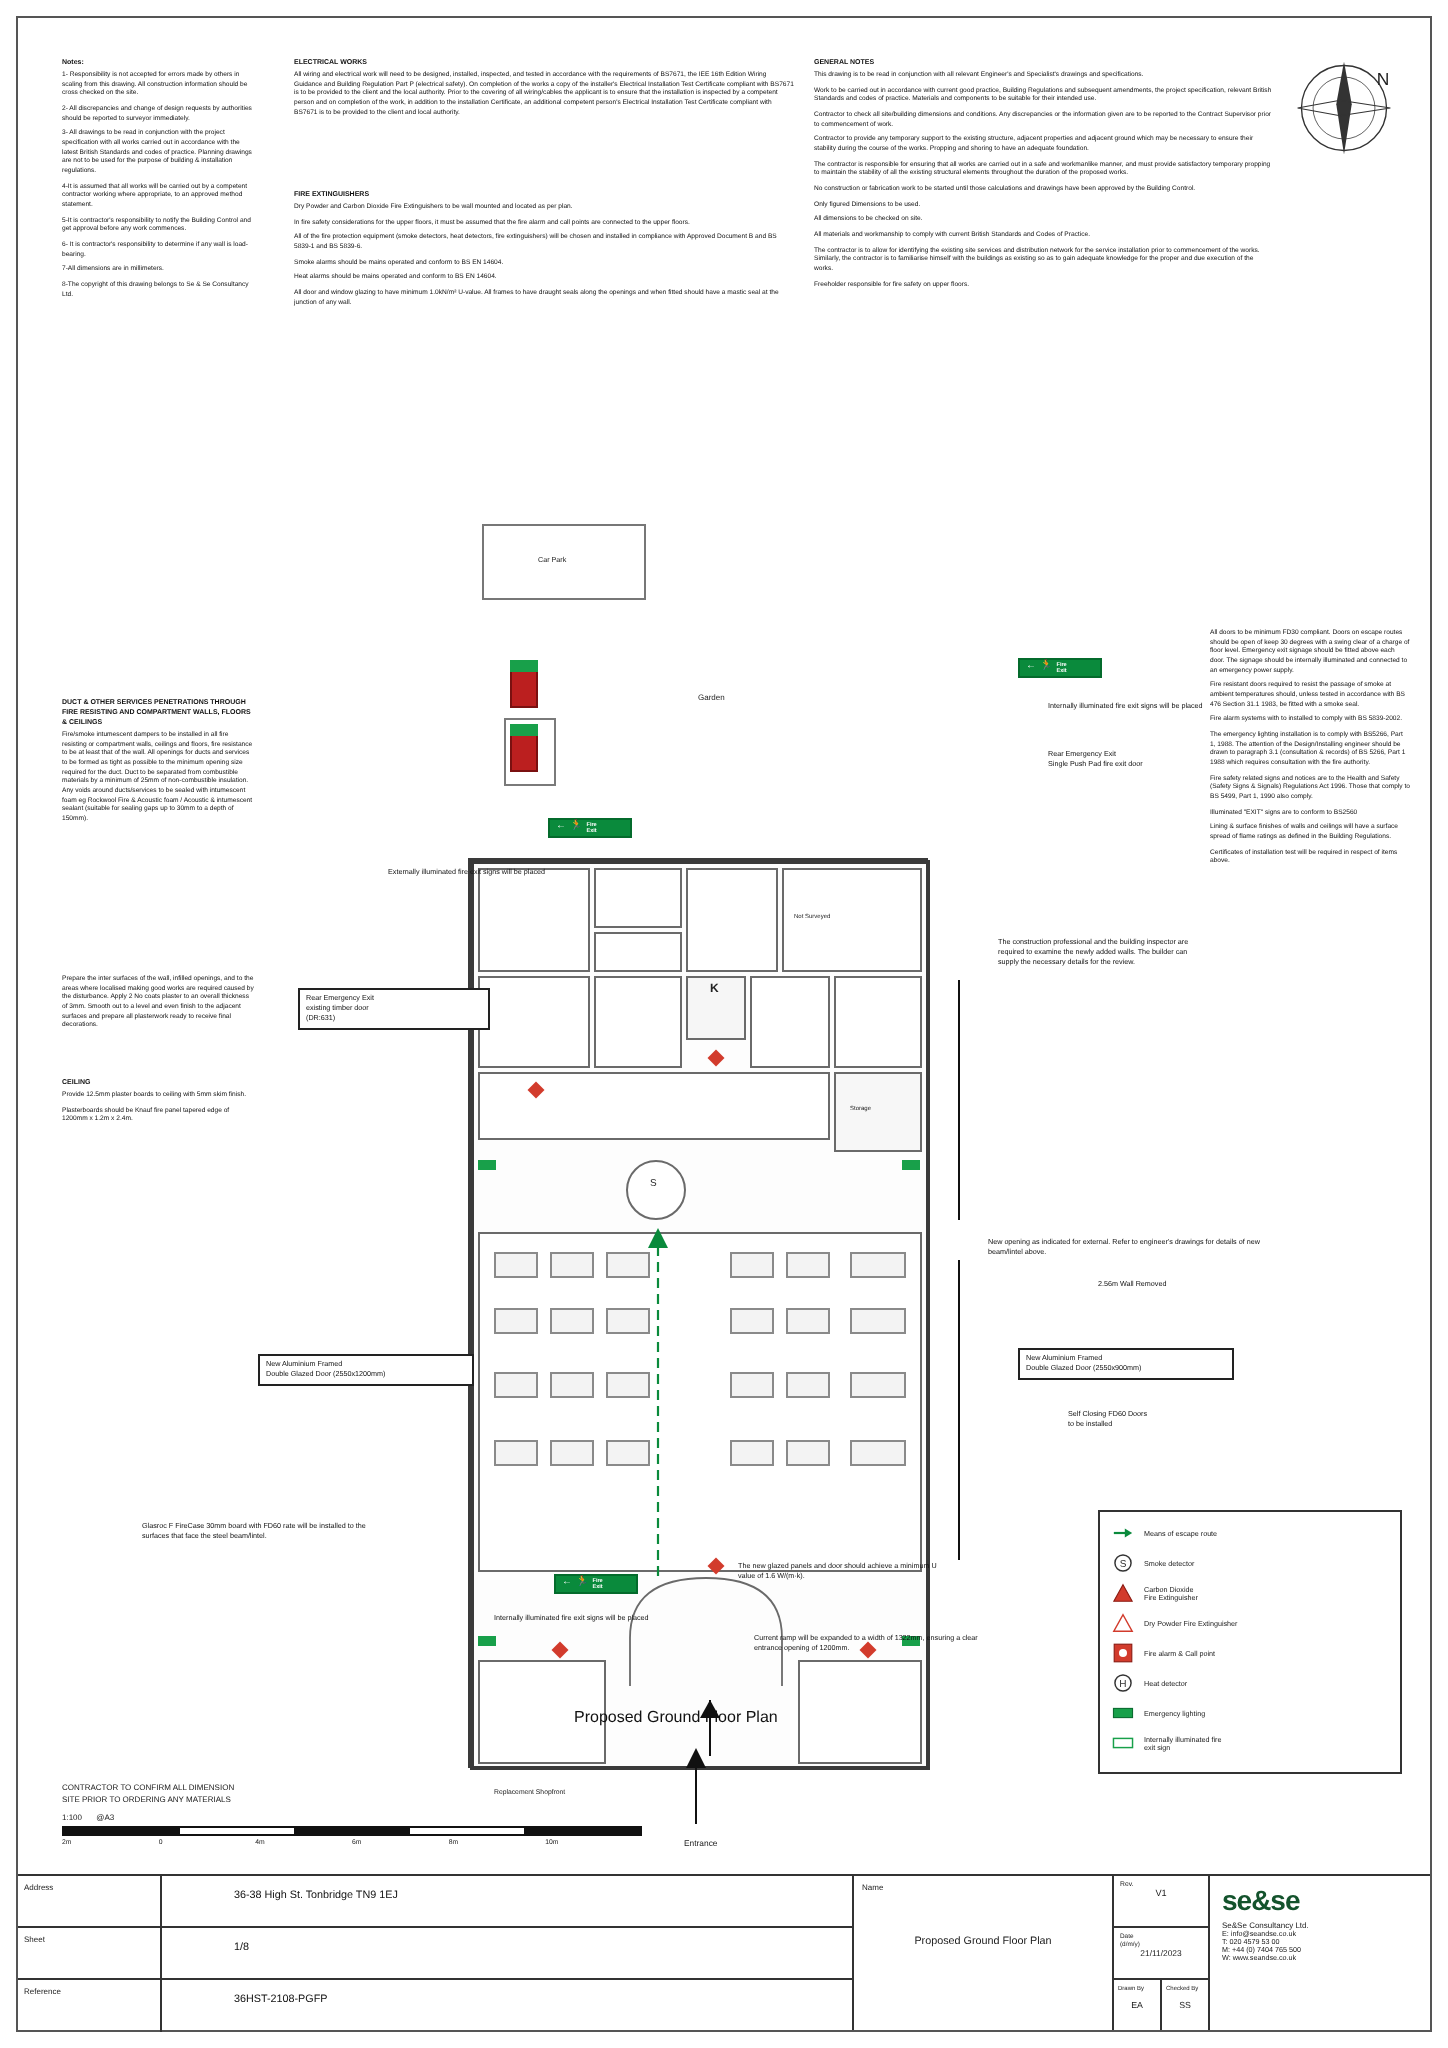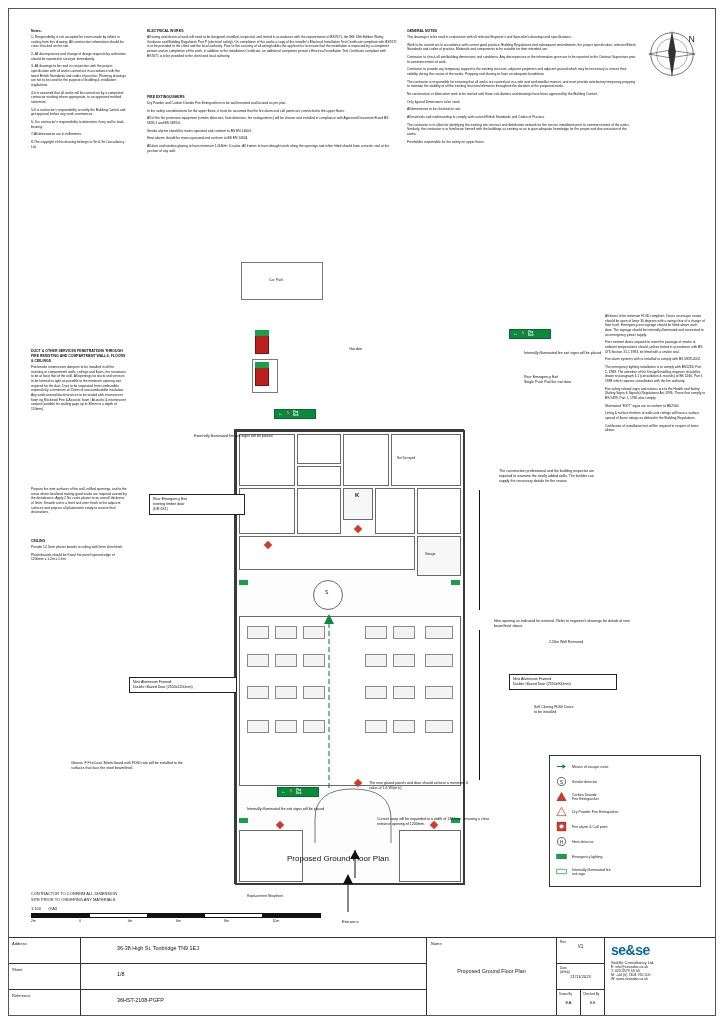--- a/index.html
+++ b/index.html
@@ -75,21 +75,21 @@
 
   .scalebar { position:absolute; left:22px; bottom:92px; width:300px; }
   .sb-bar { display:flex; height:5px; border:0.7px solid #111; width:290px; }
   .sb-bar div { flex:1; border-right:0.7px solid #111; }
   .sb-bar div:last-child { border-right:none; }
   .sb-ticks { display:flex; width:290px; font-size:3.4px; margin-top:1px; }
   .sb-ticks span { flex:1; }
 
   .plan-title { position:absolute; left:278px; bottom:152px; font-size:8px; color:#111; }
 
-  .logo-e { color:#0369a1; }
+  .logo-e { color:#14532d; }
   .contractor-note { position:absolute; left:22px; bottom:112px; font-size:4px; line-height:1.5; }
 </style>
 </head>
 <body>
 
 <div class="sheet">
 
   <div class="note-block" style="left:22px; top:20px; width:96px;">
     <span class="hd">Notes:</span>
     <p>1- Responsibility is not accepted for errors made by others in scaling from this drawing. All construction information should be cross checked on the site.</p>

